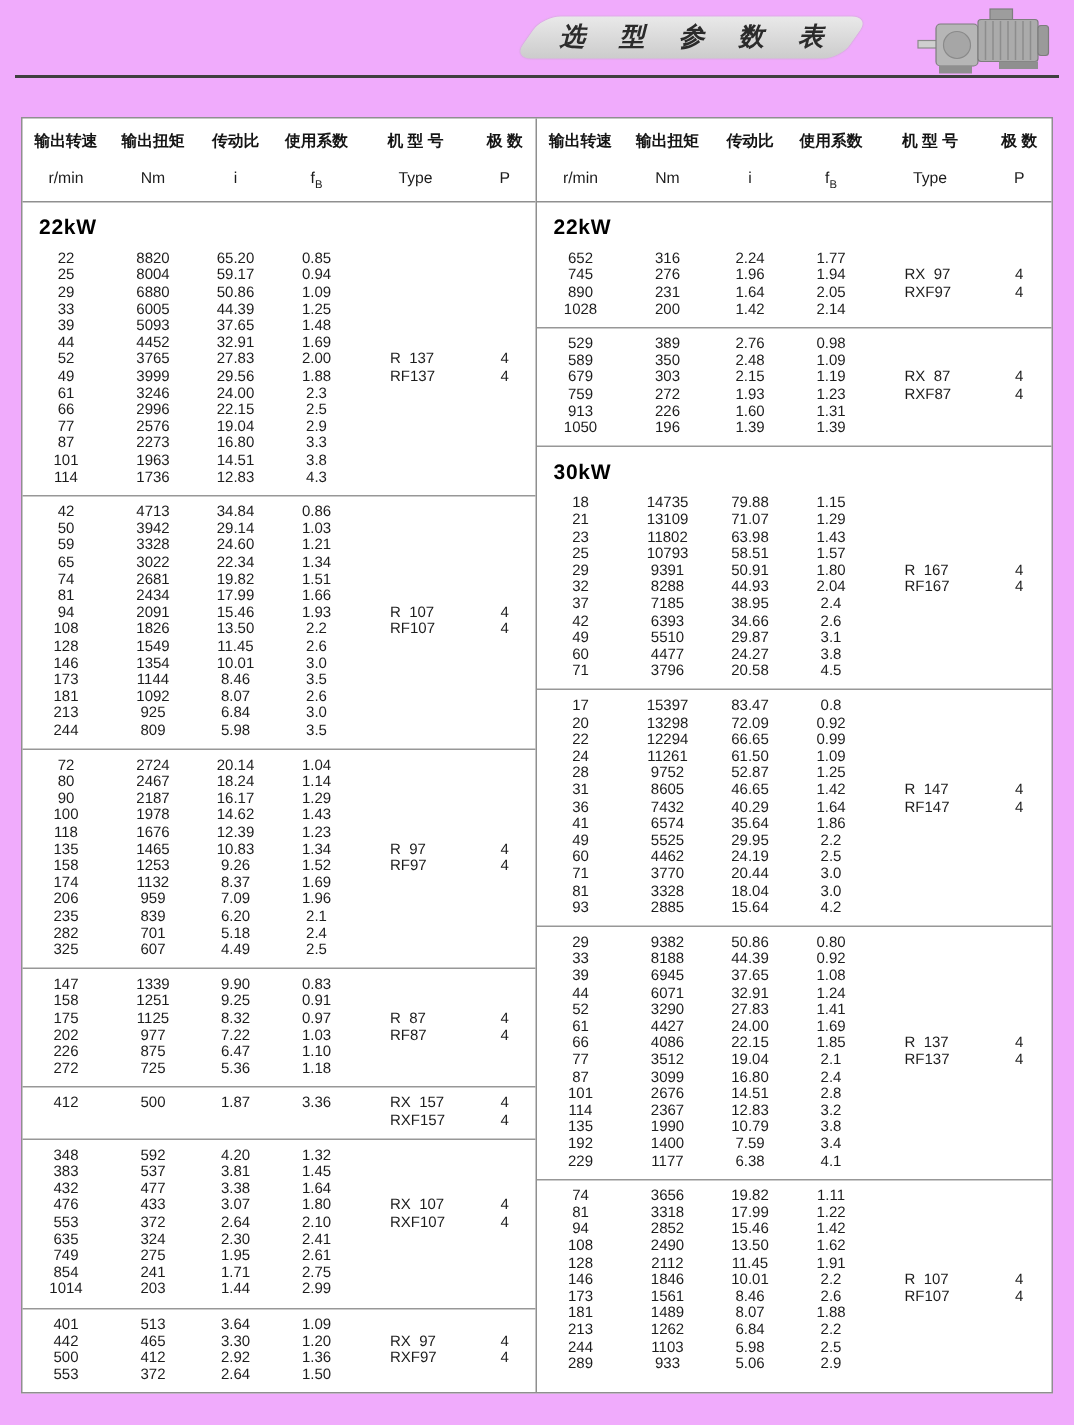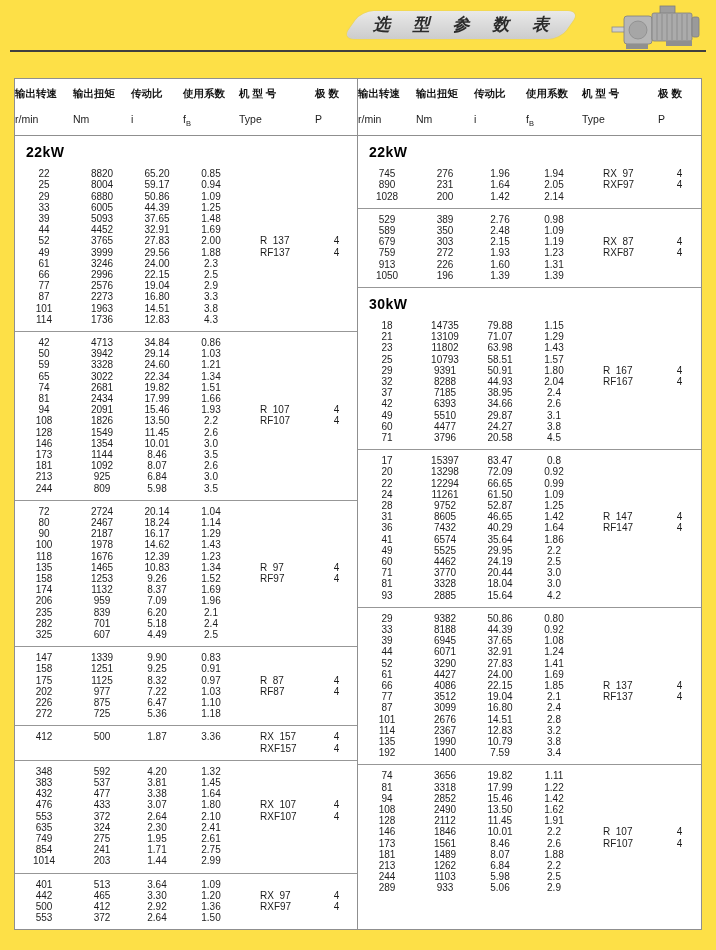--- a/index.html
+++ b/index.html
@@ -1,16 +1,16 @@
 <!DOCTYPE html>
 <html><head>
 <meta charset="utf-8">
 <style>
   html,body{margin:0;padding:0;background:#ffffff;}
-  .page{position:relative;width:716px;height:950px;background:#fde047;overflow:hidden;
+  .page{position:relative;width:716px;height:950px;background:#f0abfc;overflow:hidden;
         font-family:"Liberation Sans",sans-serif;color:#1c1c1c;}
 
   
   .badge{position:absolute;left:352px;top:11px;width:218px;height:28px;}
   .badge-bg{position:absolute;inset:0;background:linear-gradient(#e9e9e9,#cccccc);
             transform:skewX(-35deg);border-radius:12px/9px;box-shadow:0 0 1px #aaa;}
   .badge-text{position:relative;z-index:1;text-align:center;line-height:28px;
               font-style:italic;font-weight:bold;font-size:17px;letter-spacing:9px;
               color:#2b2b2b;padding-left:9px;}
 
@@ -19,21 +19,21 @@
   .top-rule{position:absolute;left:10px;top:50px;width:696px;height:2px;background:#3f3f3f;}
 
   
   .tbl{position:absolute;left:14px;top:78px;width:688px;border:1px solid #8f8f8f;
        display:flex;align-items:stretch;background:#fff;box-sizing:border-box;}
   .col{flex:1 1 50%;min-width:0;box-sizing:border-box;}
   .col[data-side="left"]{border-right:1px solid #8f8f8f;}
 
   .thead{display:grid;grid-template-columns:58px 58px 52px 56px 76px 43px;
          padding:8px 0 7px;border-bottom:1px solid #8f8f8f;}
-  .hcell{}
+  .hcell{text-align:center;}
   .hzh{font-size:10.5px;font-weight:bold;color:#151515;}
   .hunit{font-size:10.5px;margin-top:12px;color:#1c1c1c;}
   .hunit sub{font-size:7.5px;}
 
   .power-label{font-weight:bold;font-size:14px;letter-spacing:0.5px;color:#000;
                padding:8px 0 3px 11px;}
   .section + .section{border-top:1px solid #979797;}
   .block{padding:5px 0 6px;}
   .block + .block{border-top:1px solid #979797;}
 
@@ -631,20 +631,28 @@
           </div>
           <div class="hcell">
             <div class="hzh">极 数</div>
             <div class="hunit">P</div>
           </div>
         </div>
         <div class="section">
           <div class="power-label">22kW</div>
           <div class="block">
             <div class="row">
+              <div class="cell c0">652</div>
+              <div class="cell c1">316</div>
+              <div class="cell c2">2.24</div>
+              <div class="cell c3">1.77</div>
+              <div class="cell c4"></div>
+              <div class="cell c5"></div>
+            </div>
+            <div class="row">
               <div class="cell c0">745</div>
               <div class="cell c1">276</div>
               <div class="cell c2">1.96</div>
               <div class="cell c3">1.94</div>
               <div class="cell c4">RX  97</div>
               <div class="cell c5">4</div>
             </div>
             <div class="row">
               <div class="cell c0">890</div>
               <div class="cell c1">231</div>
@@ -1009,20 +1017,28 @@
               <div class="cell c5"></div>
             </div>
             <div class="row">
               <div class="cell c0">192</div>
               <div class="cell c1">1400</div>
               <div class="cell c2">7.59</div>
               <div class="cell c3">3.4</div>
               <div class="cell c4"></div>
               <div class="cell c5"></div>
             </div>
+            <div class="row">
+              <div class="cell c0">229</div>
+              <div class="cell c1">1177</div>
+              <div class="cell c2">6.38</div>
+              <div class="cell c3">4.1</div>
+              <div class="cell c4"></div>
+              <div class="cell c5"></div>
+            </div>
           </div>
           <div class="block">
             <div class="row">
               <div class="cell c0">74</div>
               <div class="cell c1">3656</div>
               <div class="cell c2">19.82</div>
               <div class="cell c3">1.11</div>
               <div class="cell c4"></div>
               <div class="cell c5"></div>
             </div>

